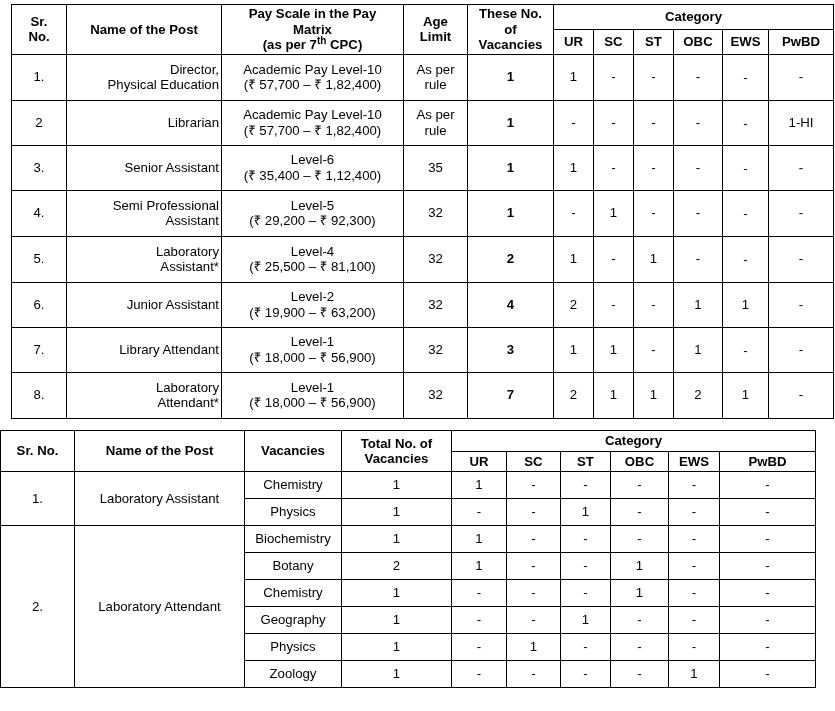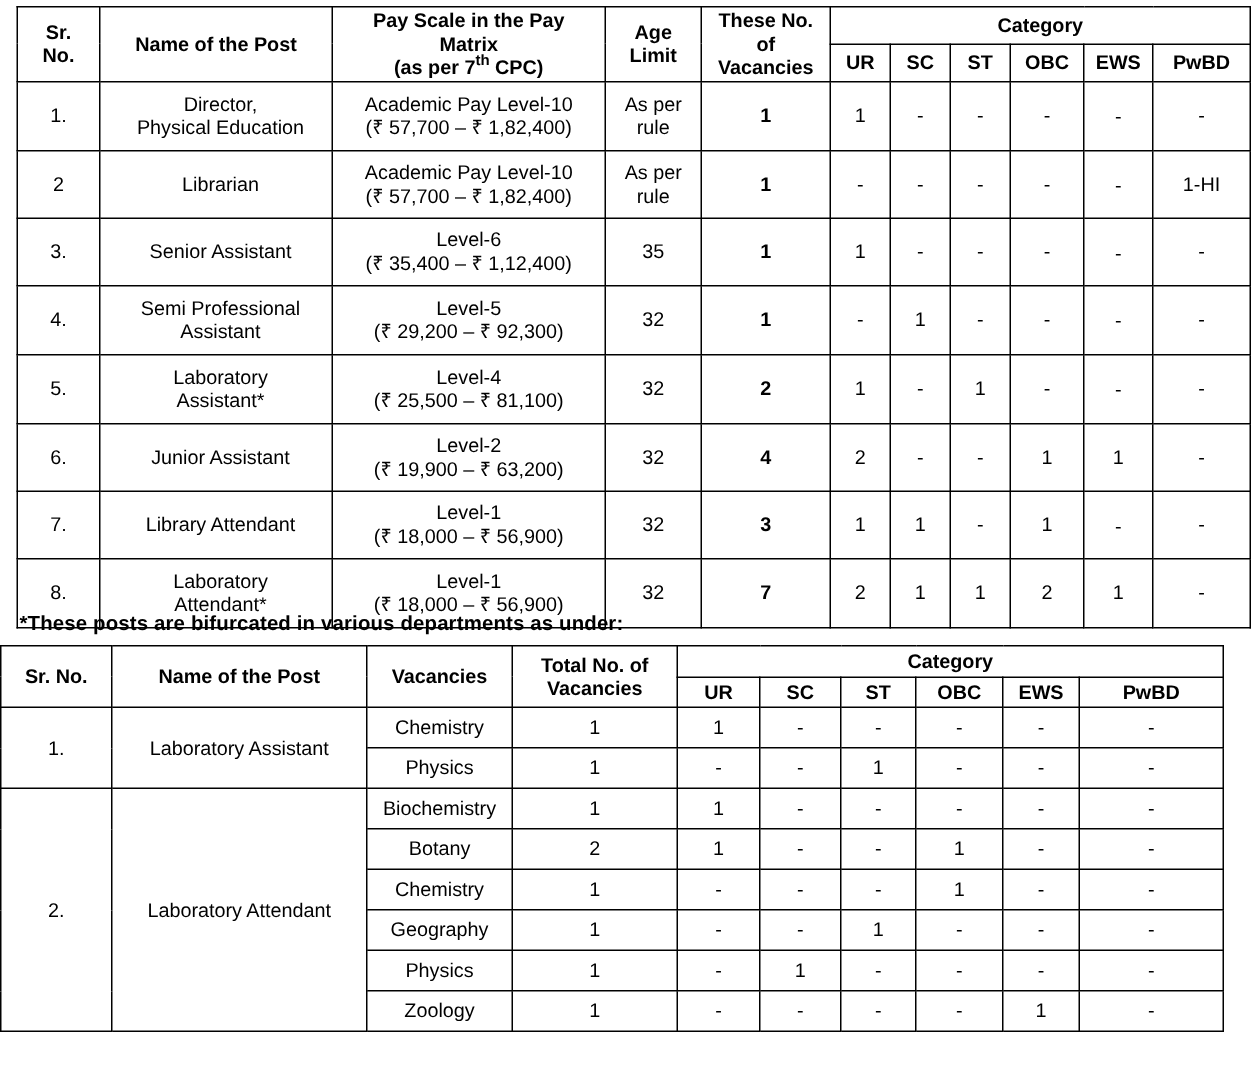--- a/index.html
+++ b/index.html
@@ -54,21 +54,21 @@
   #table1 .c-post    { width: 155px; }
   #table1 .c-pay     { width: 182px; }
   #table1 .c-age     { width: 64px; }
   #table1 .c-tot     { width: 86px; }
   #table1 .c-cat     { width: 40px; }
   #table1 .c-cat-obc { width: 49px; }
   #table1 .c-cat-ews { width: 46px; }
   #table1 .c-cat-pwbd{ width: 65px; }
 
   #table1 td.post-name {
-    text-align: center;
+    text-align: right;
     padding-left: 8px;
   }
   #table1 td.total { font-weight: bold; }
   #table1 tbody tr { height: 45px; }
   #table1 tbody tr.tall { height: 46px; }
 
   .ews-cell { vertical-align: top; padding-top: 3px !important; }
 
   
   #note {
@@ -256,21 +256,20 @@
           <td>2</td>
           <td>1</td>
           <td>1</td>
           <td>2</td>
           <td>1</td>
           <td>-</td>
         </tr>
       </tbody>
   </table>
 
-  <div id="note">*These posts are bifurcated in various departments as under:</div>
 
   <table class="vac" id="table2">
     <colgroup>
       <col class="c2-sr">
         <col class="c2-post">
         <col class="c2-dept">
         <col class="c2-tot">
       <col class="c2-ur">
         <col class="c2-sc">
         <col class="c2-st">

